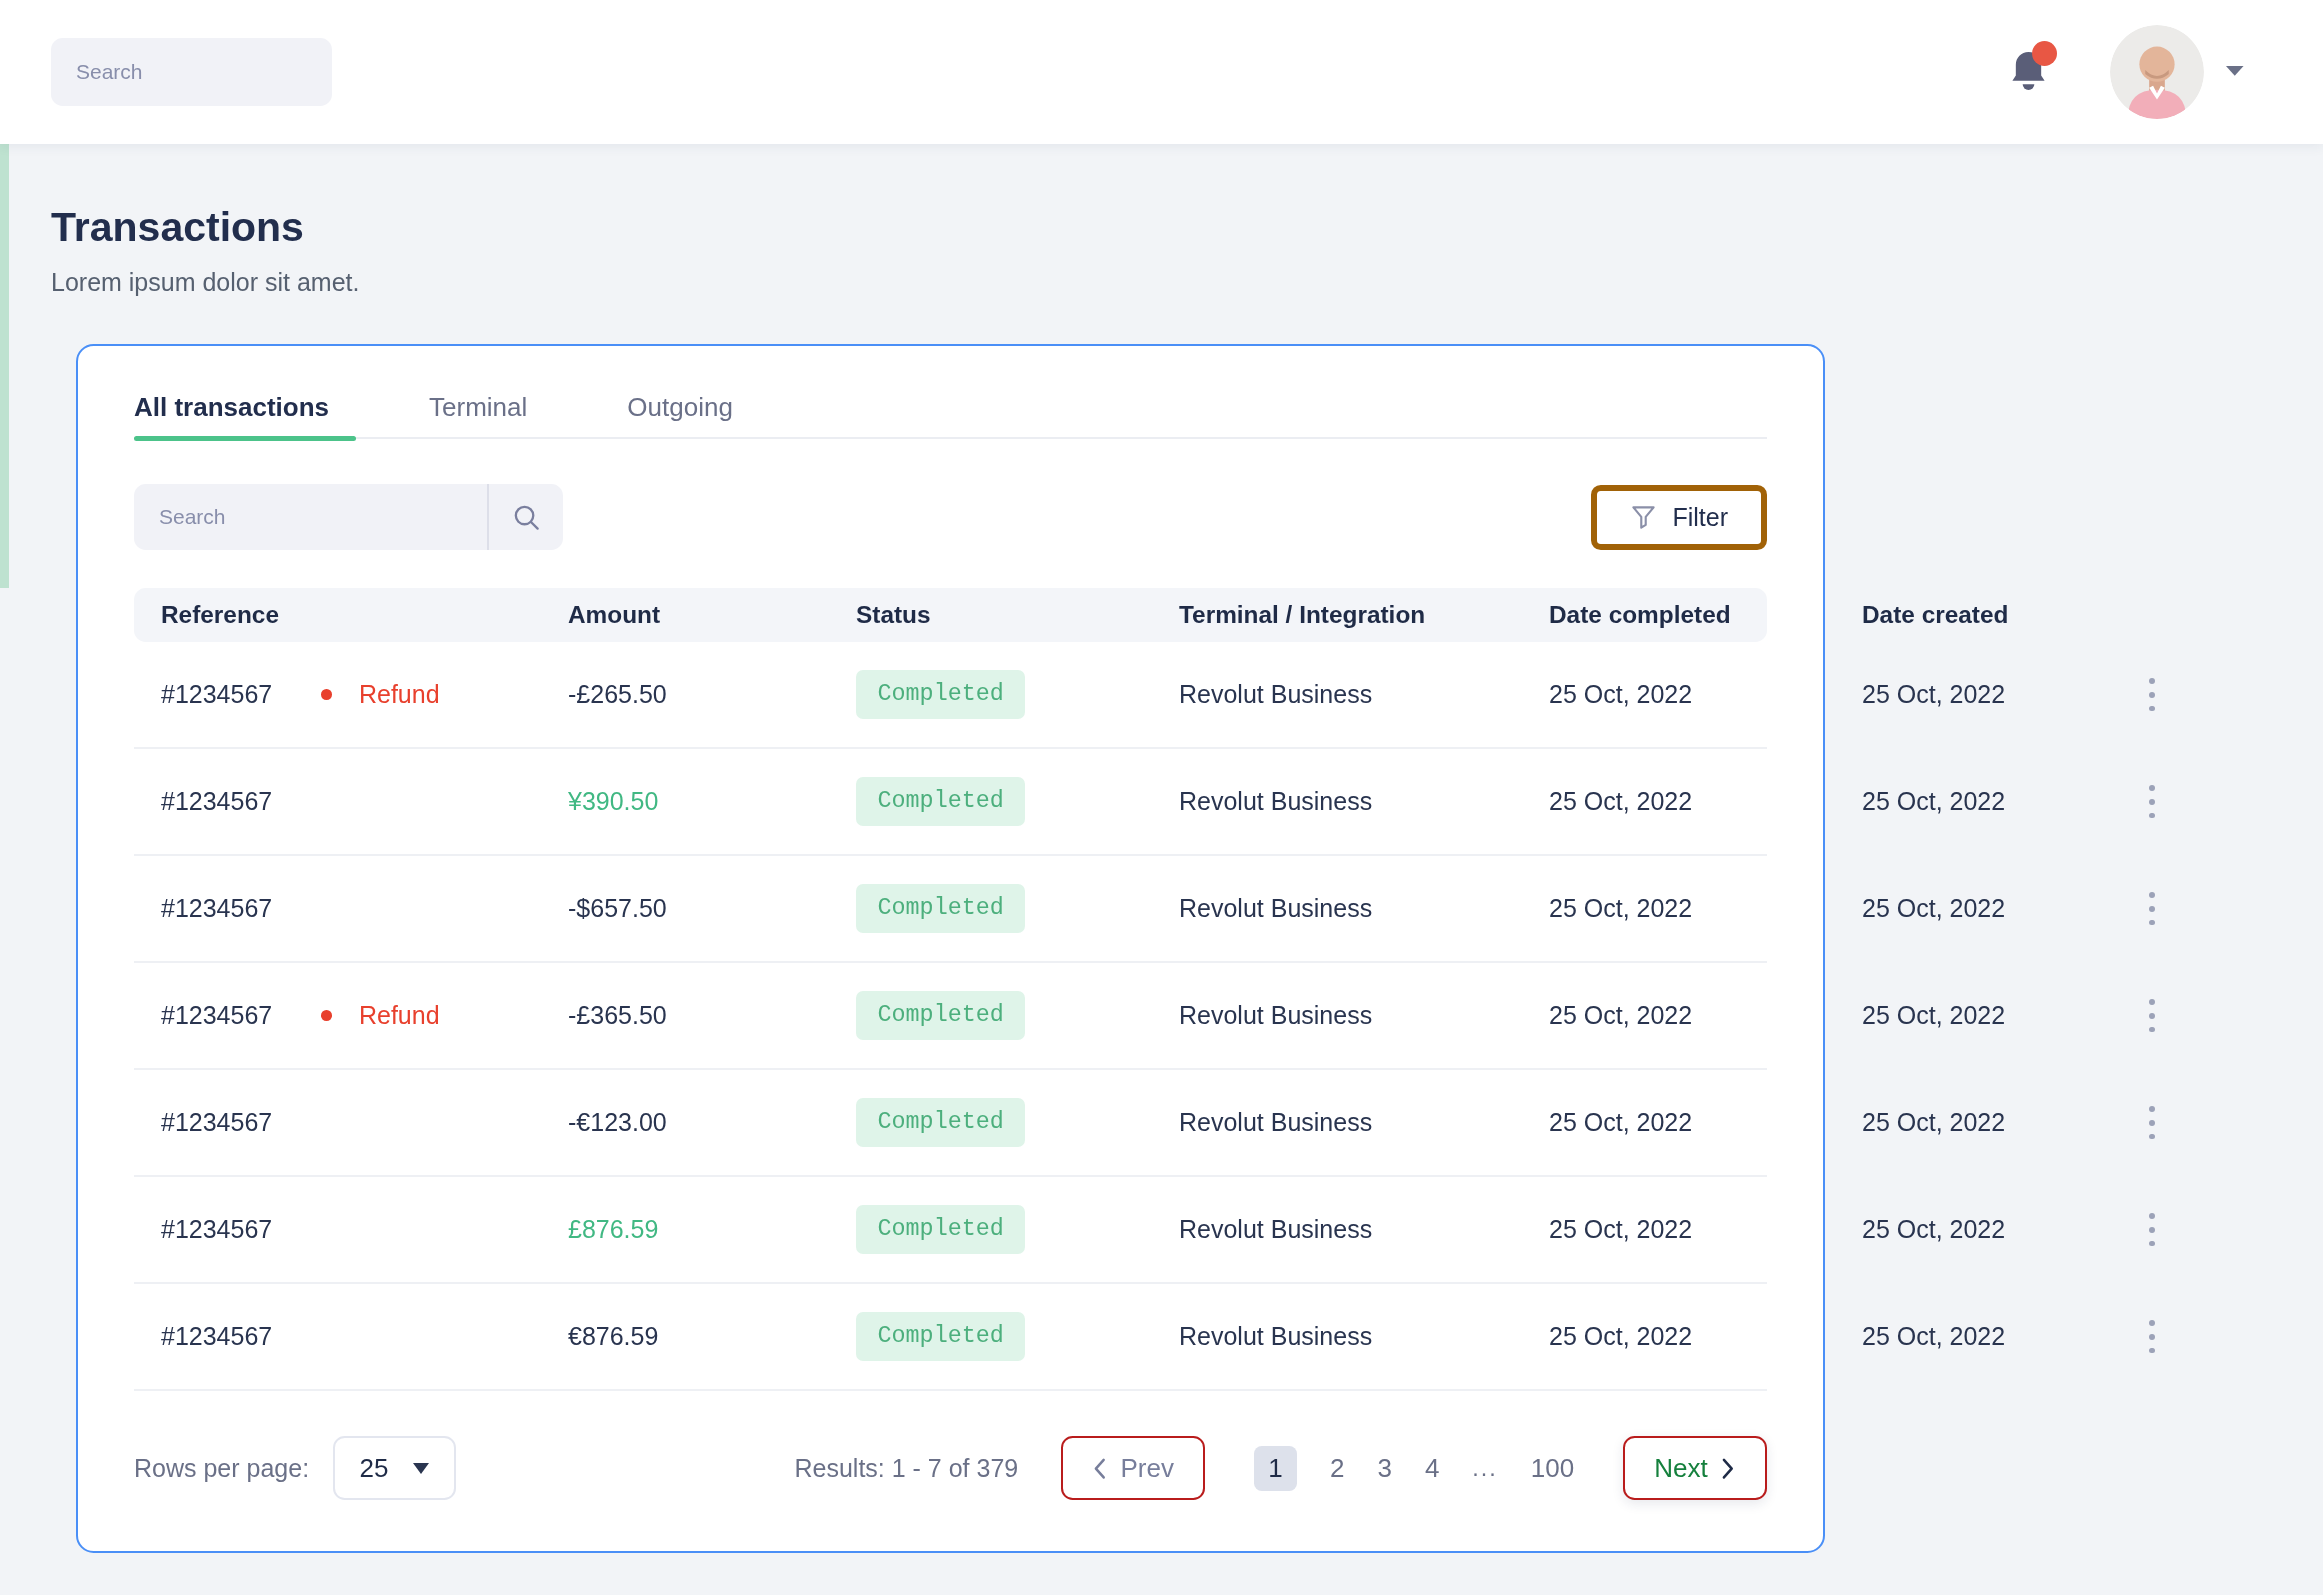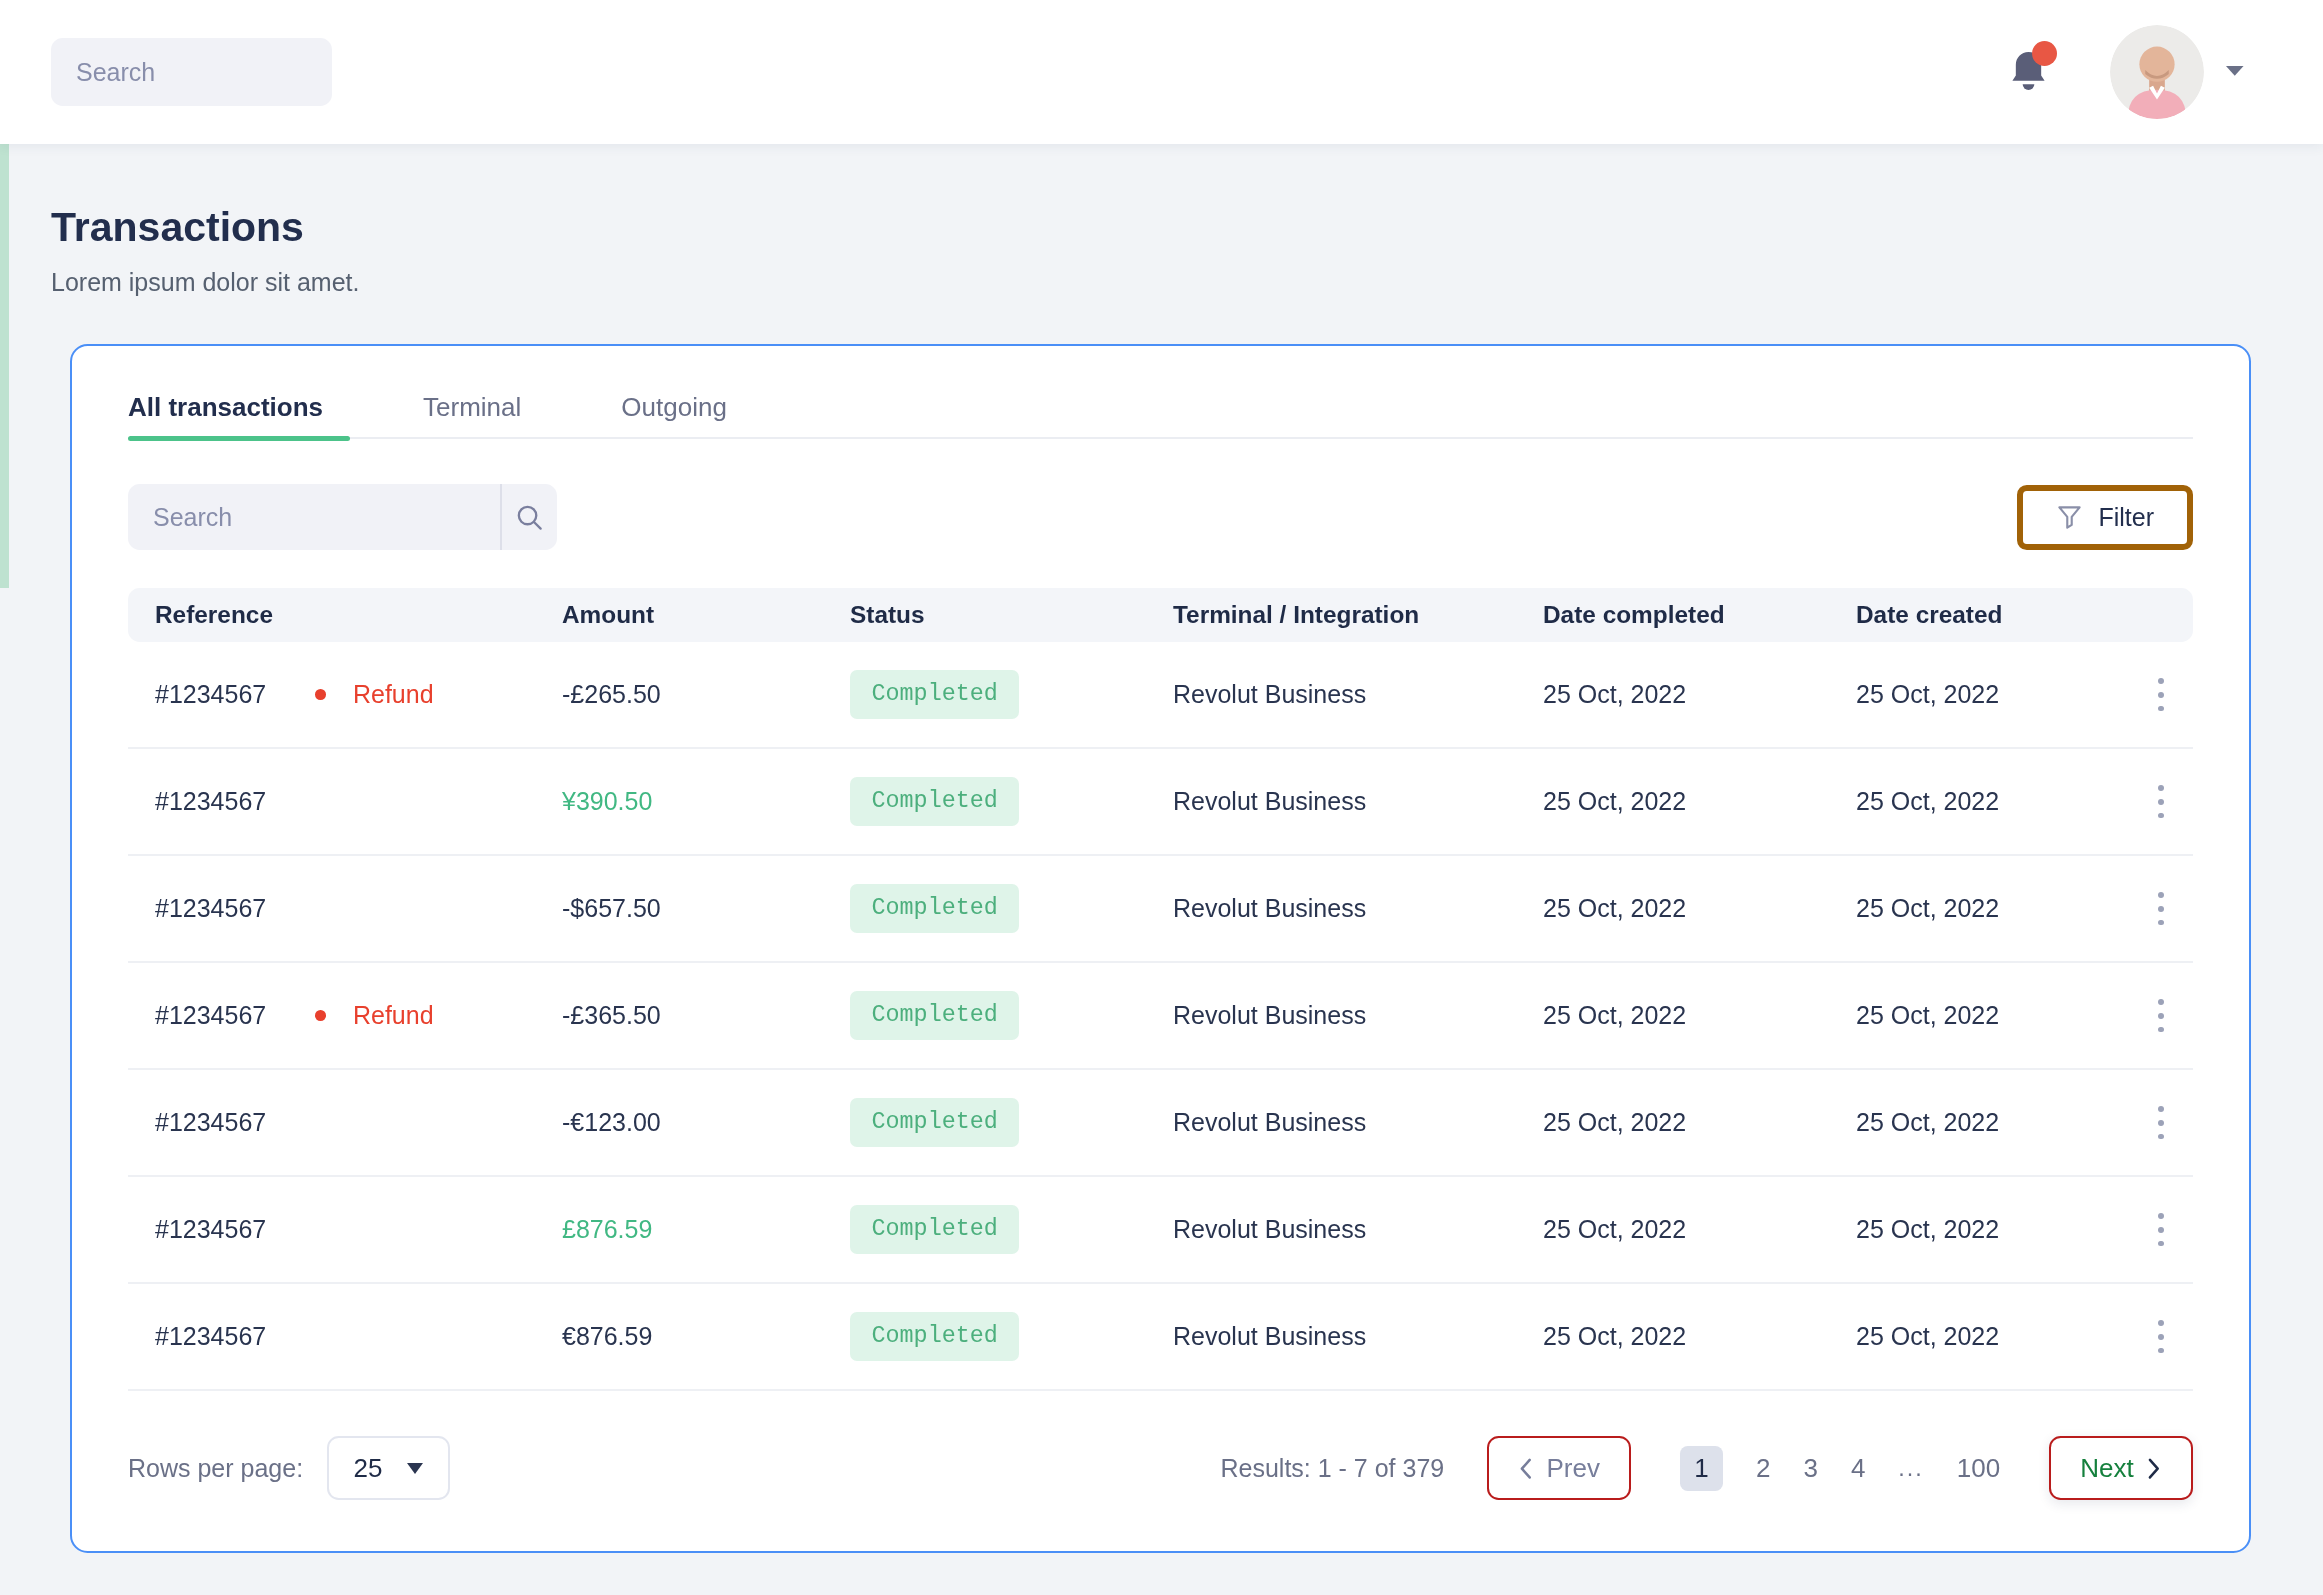--- a/index.html
+++ b/index.html
@@ -18,21 +18,21 @@
     padding:0 72px 0 51px;
     box-shadow:0 2px 11.7px rgba(44,58,92,.08);
     position:relative; z-index:2;
   }
   .search-box {
     display:flex; align-items:center;
     background:#F1F2F7; border-radius:11.7px; overflow:hidden;
   }
   .search-box input {
     border:none; outline:none; background:transparent;
-    font-family:inherit; font-size:25px; color:#4c1d95;
+    font-family:inherit; font-size:21px; color:#4c1d95;
     padding:10px 25px; height:100%; flex:1;
   }
   .search-box input::placeholder { color:#888EAB; }
   .search-divider { width:2px; align-self:stretch; background:#DDDFE9; }
   .search-btn {
     border:none; background:transparent; cursor:pointer;
     display:flex; align-items:center; justify-content:center;
   }
   .topbar .search-box { width:281px; height:68px; }
 
@@ -50,21 +50,21 @@
   .caret-btn { border:none; background:none; cursor:pointer; margin-left:13.7px; padding:5.9px; }
 
   
   .stripe { position:absolute; left:0; top:144px; width:8.8px; height:444px; background:#BEE2D0; }
   main { padding:0 51px; position:relative; }
   h1 { margin-top:59px; font-size:41px; line-height:49px; font-weight:700; color:#222E4D; }
   .subtitle { margin-top:13.7px; font-size:25px; line-height:33px; color:#566070; }
 
   
   .card {
-    margin:45px 0 0 19px; width:2181px; height:1209px;
+    margin:45px 0 0 25px; width:1749px; height:1209px;
     background:#fff; border:2.9px solid #4A8FF7; border-radius:17.6px;
     padding:0 56px;
   }
   .tabs { display:flex; gap:100px; padding-top:46px; position:relative; }
   .tabs::after { content:''; position:absolute; left:0; right:0; bottom:0; height:2px; background:#EBEDF2; }
   .tab { font-size:26px; line-height:31px; color:#6A7088; padding-bottom:16.6px; position:relative; cursor:pointer; }
   .tab.active { color:#222E4D; font-weight:700; }
   .tab.active::after {
     content:''; position:absolute; left:0; bottom:-2px;
     width:calc(100% + 27px); height:4.9px; border-radius:2.9px; background:#4CC38A; z-index:1;

